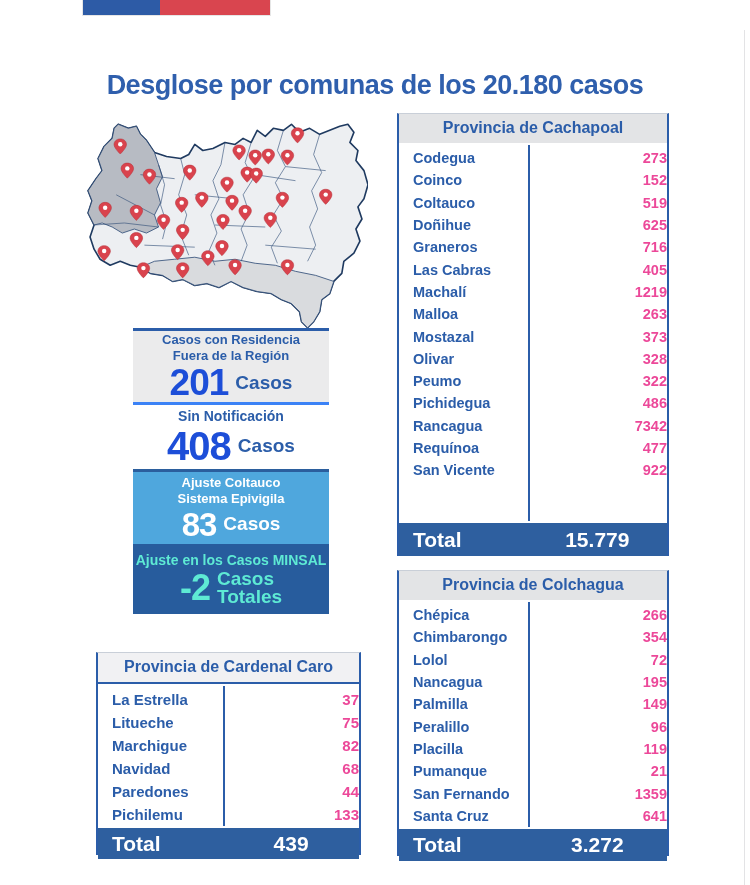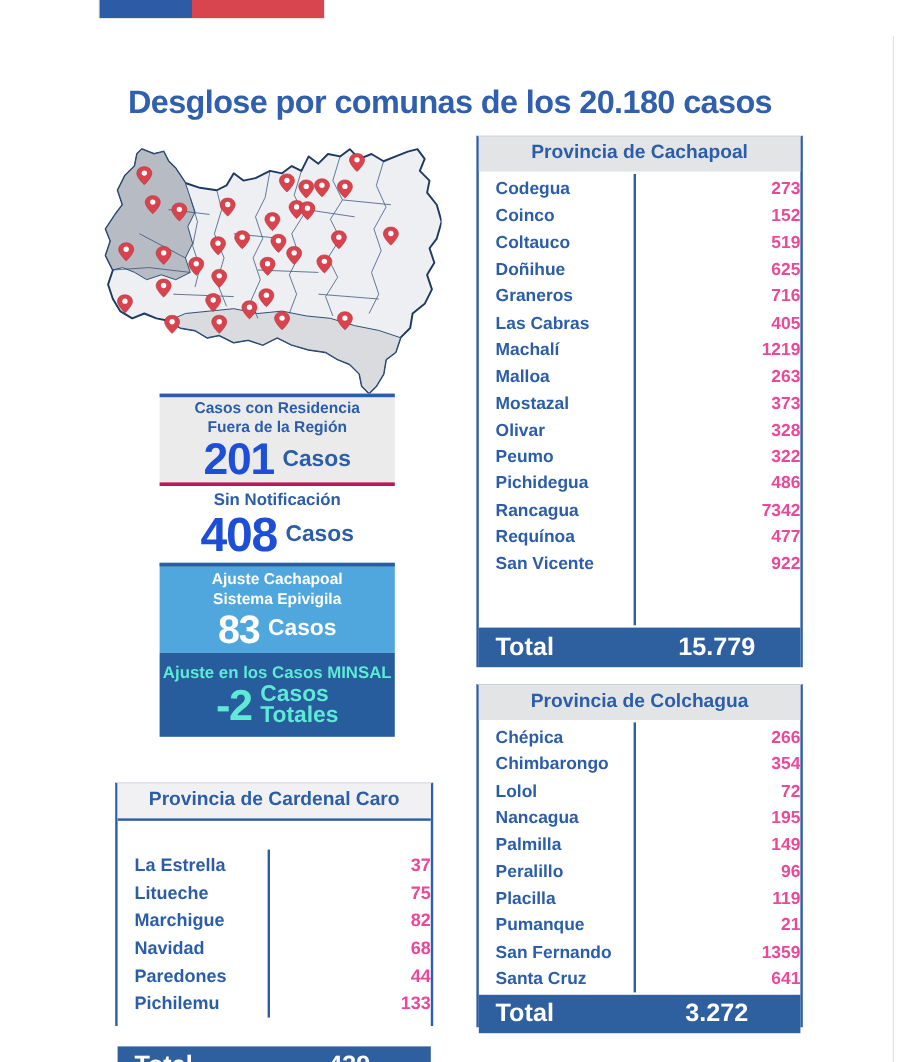--- a/index.html
+++ b/index.html
@@ -19,21 +19,21 @@
   
   .map{position:absolute;left:84px;top:114px;width:284px;height:220px;}
   
   .sbox{position:absolute;left:133px;width:196px;box-sizing:border-box;
         display:flex;flex-direction:column;justify-content:center;align-items:center;text-align:center;}
   .sbox-label{font-weight:700;color:#2b5da9;font-size:13px;line-height:1.2;}
   .sbox-value{display:flex;align-items:center;justify-content:center;gap:7px;margin-top:1px;}
   .sbox-value .big{font-size:37px;font-weight:700;color:#1d4ed8;letter-spacing:-1px;line-height:1;}
   .sbox-value .unit{font-size:19px;font-weight:700;color:#2b5da9;line-height:0.95;text-align:left;}
   .sbox-gray{top:328px;height:77px;background:#ebebec;
-             border-top:3px solid #2b5da9;border-bottom:3px solid #be185d;}
+             border-top:3px solid #2b5da9;border-bottom:3px solid #3b82f6;}
   .sbox-plain{top:405px;height:64px;background:#ffffff;}
   .sbox-plain .sbox-label{font-size:14px;}
   .sbox-plain .big{font-size:40px;}
   .sbox-blue{top:469px;height:75px;background:#4fa7dd;border-top:3px solid #2b5e9d;}
   .sbox-blue .sbox-label,.sbox-blue .big,.sbox-blue .unit{color:#ffffff;}
   .sbox-blue .big{font-size:33px;}
   .sbox-dark{top:544px;height:70px;background:#275c9d;}
   .sbox-dark .sbox-label,.sbox-dark .big,.sbox-dark .unit{color:#5eead4;}
   .sbox-dark .sbox-label{font-size:14px;}
   .sbox-dark .big{font-size:36px;}
@@ -53,21 +53,21 @@
   .t-right .prow{height:22.3px;font-size:14.5px;}
   .t-cardenal .prow{height:23px;font-size:15px;}
   .ptable-total{flex:0 0 auto;background:#2e5f9f;color:#ffffff;display:flex;align-items:center;}
   .ptable-total .tlabel{flex:0 0 48%;box-sizing:border-box;padding-left:14px;
                         font-size:21px;font-weight:700;}
   .ptable-total .tval{flex:1;text-align:center;font-size:21px;font-weight:700;}
   .t-cachapoal{left:397px;top:113px;width:272px;height:443px;}
   .t-cachapoal .ptable-total{height:33px;}
   .t-colchagua{left:397px;top:570px;width:272px;height:286px;}
   .t-colchagua .ptable-total{height:32px;}
-  .t-cardenal{left:96px;top:652px;width:265px;height:203px;gap:22px;}
+  .t-cardenal{left:96px;top:652px;width:265px;height:203px;}
   .t-cardenal .ptable-total{height:31px;}
   .edge-line{position:absolute;right:5px;top:30px;bottom:0;width:1px;background:#e3e3e5;}
 </style>
 </head>
 <body>
 
 <div class="edge-line"></div>
 
 <div class="flag">
   <div class="b"></div>
@@ -256,21 +256,21 @@
     <div>Sin Notificación</div>
   </div>
   <div class="sbox-value">
     <span class="big">408</span>
     <span class="unit">Casos</span>
   </div>
 </div>
 
 <div class="sbox sbox-blue">
   <div class="sbox-label">
-    <div>Ajuste Cachapoal</div>
+    <div>Ajuste Coltauco</div>
     <div>Sistema Epivigila</div>
   </div>
   <div class="sbox-value">
     <span class="big">83</span>
     <span class="unit">Casos</span>
   </div>
 </div>
 
 <div class="sbox sbox-dark">
   <div class="sbox-label">

